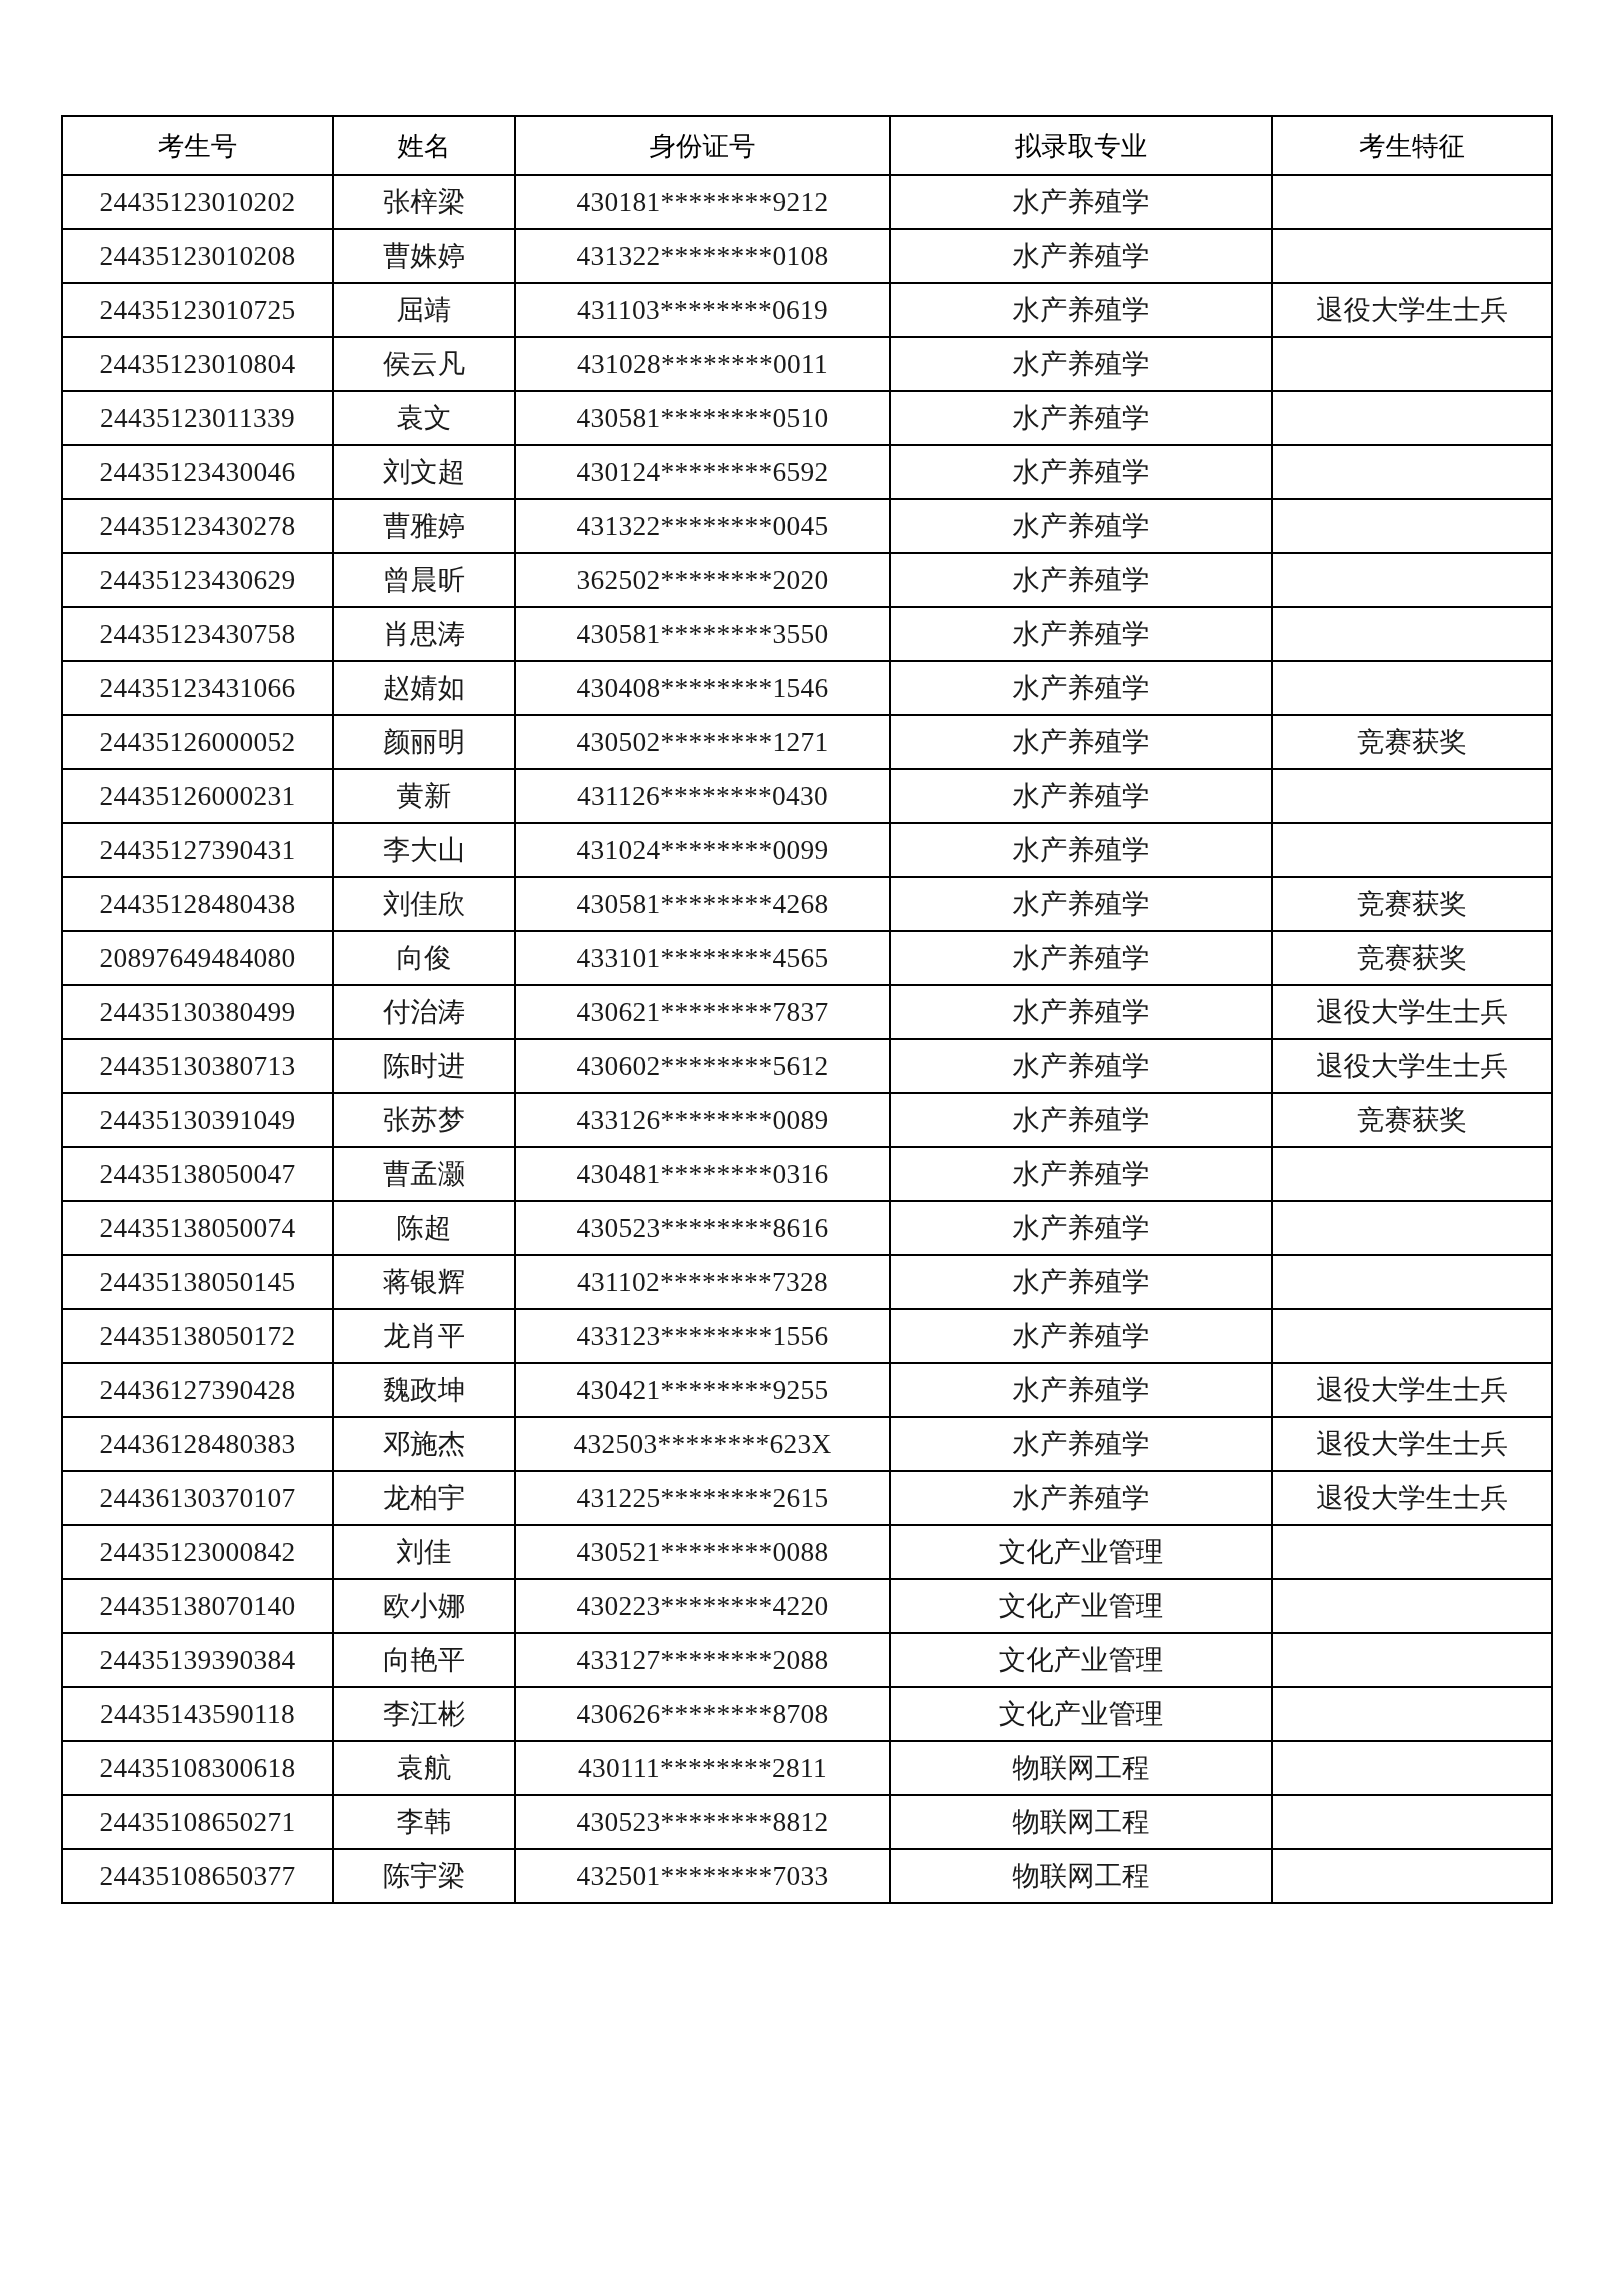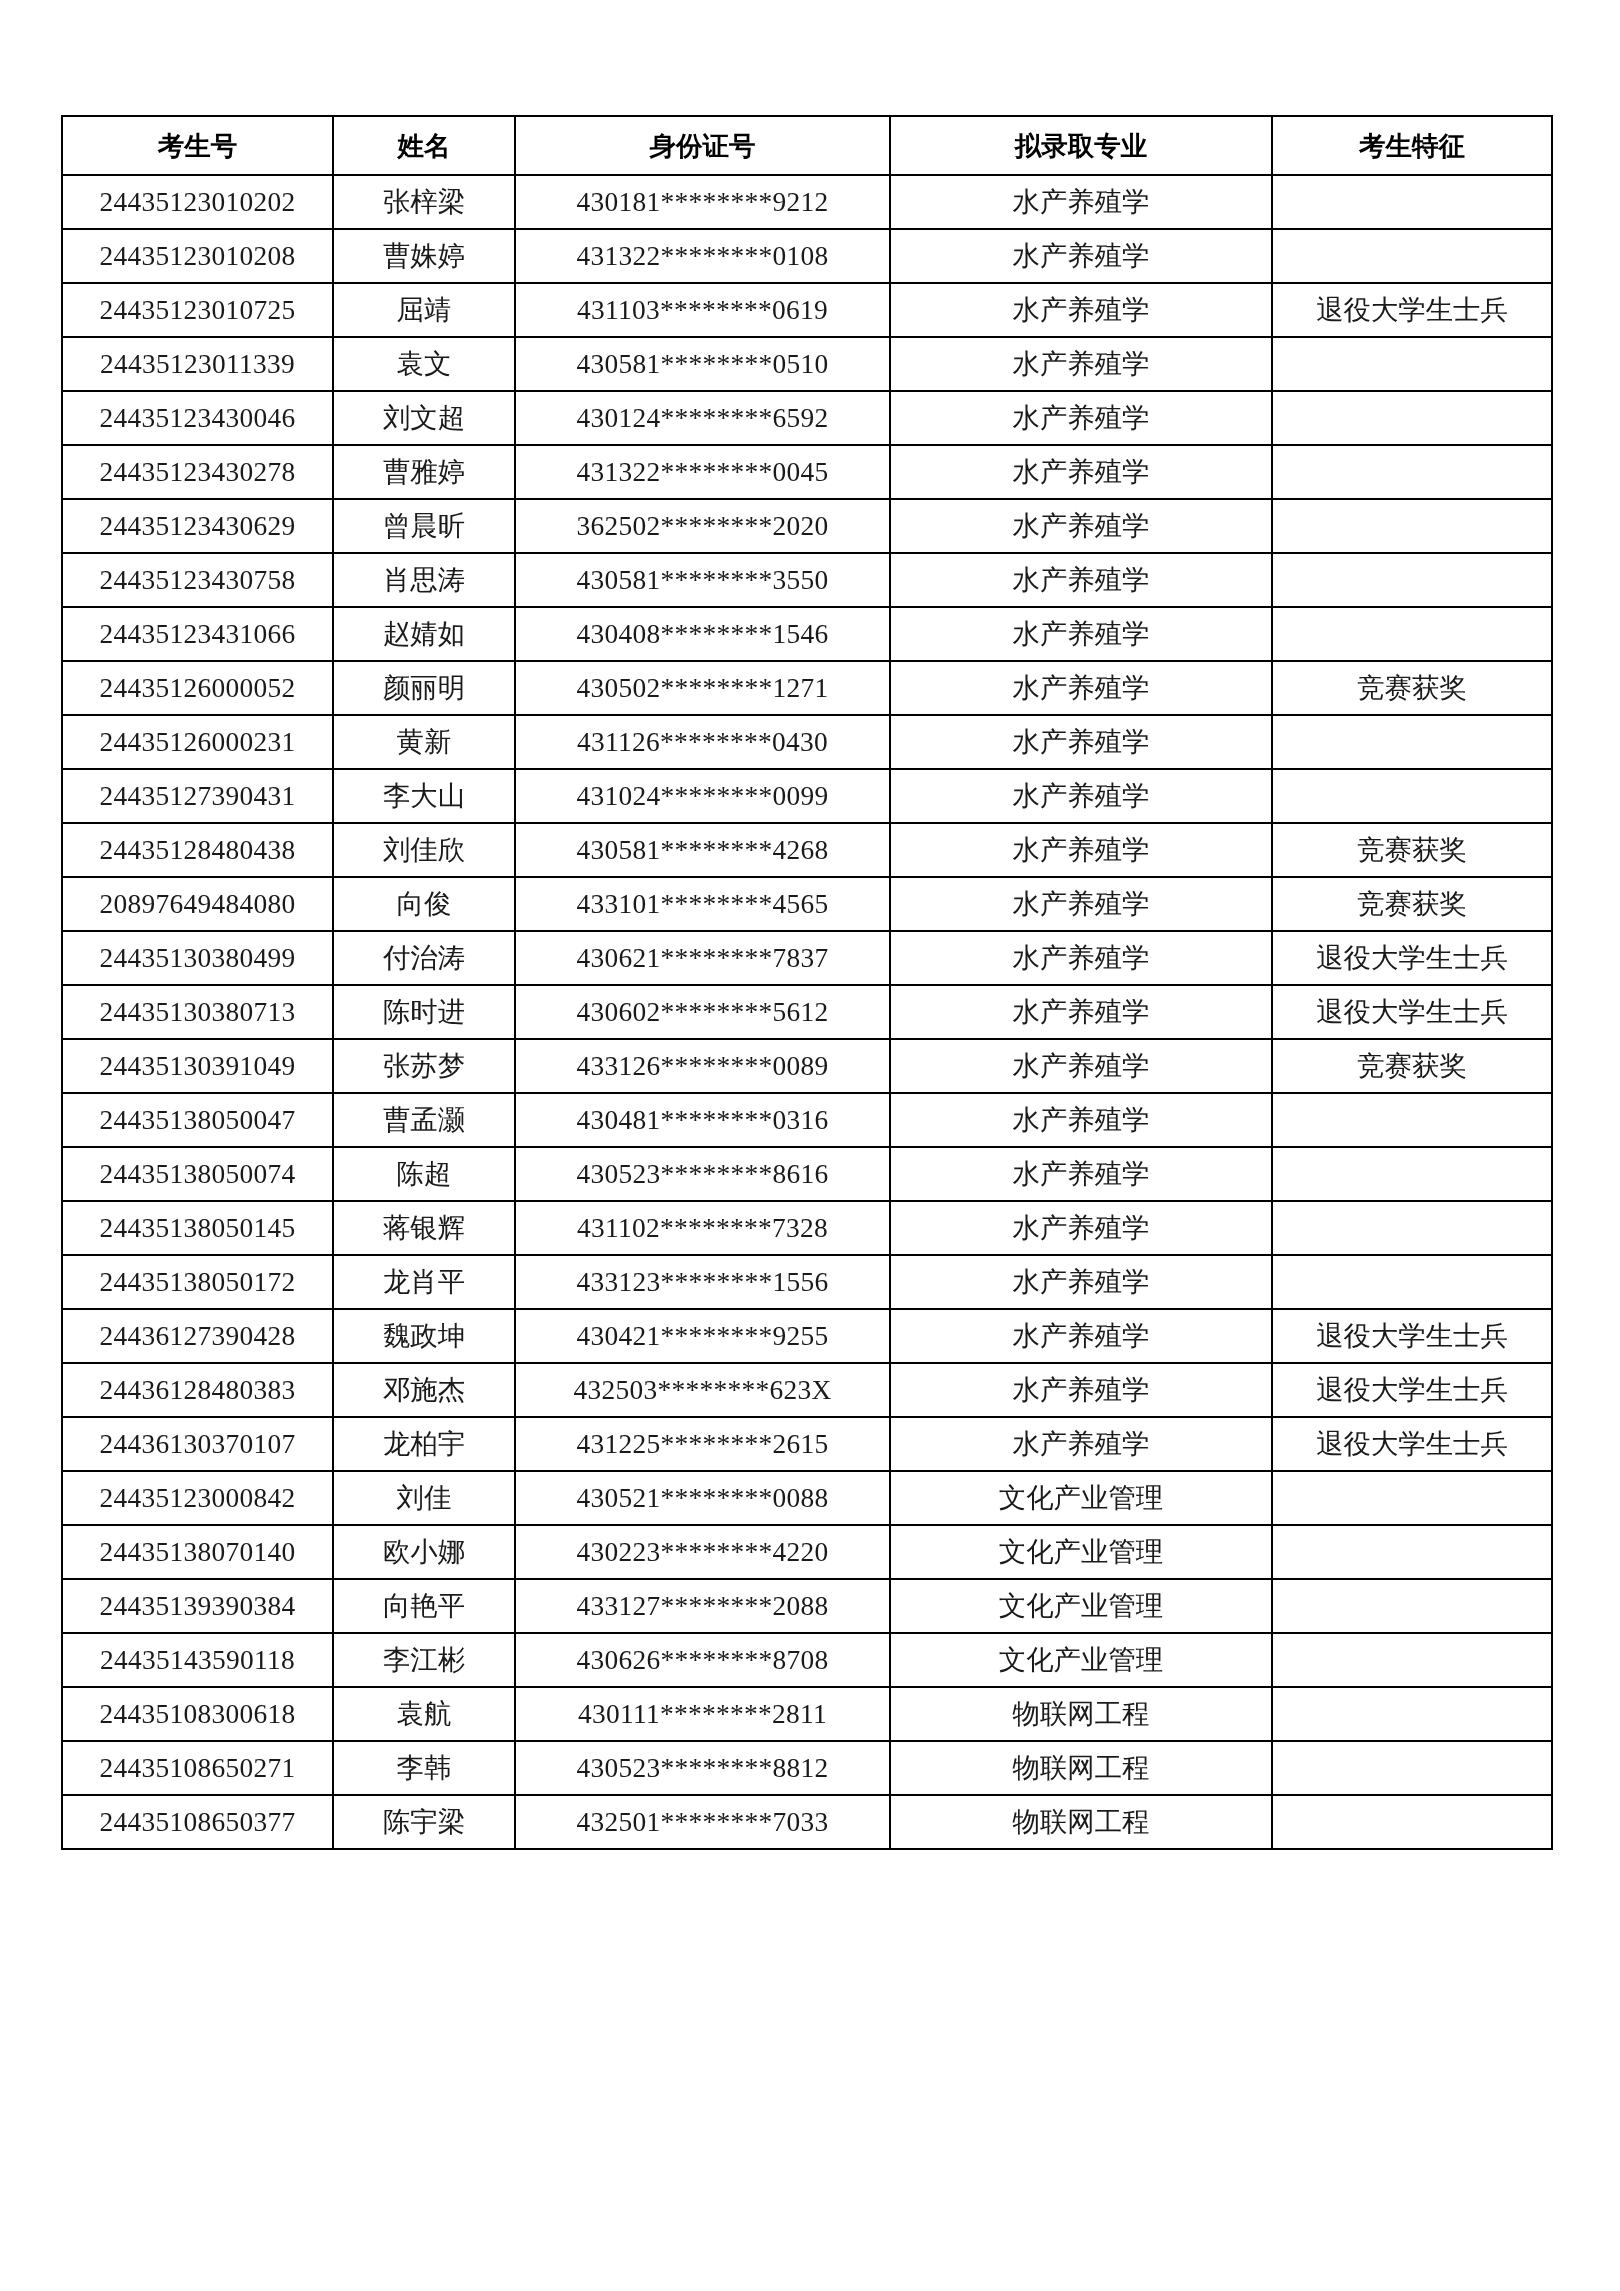--- a/index.html
+++ b/index.html
@@ -39,21 +39,21 @@
       border: 2.9px solid #000000;
       text-align: center;
       vertical-align: middle;
       padding: 0;
       white-space: nowrap;
       overflow: hidden;
     }
     table.admit th {
       height: 57px;
       font-family: "DejaVu Sans", "Liberation Sans", sans-serif;
-      font-weight: bold;
+      font-weight: normal;
       font-size: 26.5px;
       color: #000000;
     }
     table.admit td {
       height: 52px;
       font-size: 27.4px;
       color: #1a1a1a;
     }
     td.exam-no, td.id-no {
       font-family: "Liberation Serif", serif;
@@ -97,20 +97,27 @@
           <td class="feature"></td>
         </tr>
         <tr>
           <td class="exam-no">24435123010725</td>
           <td class="name">屈靖</td>
           <td class="id-no">431103********0619</td>
           <td class="major">水产养殖学</td>
           <td class="feature">退役大学生士兵</td>
         </tr>
         <tr>
+          <td class="exam-no">24435123010804</td>
+          <td class="name">侯云凡</td>
+          <td class="id-no">431028********0011</td>
+          <td class="major">水产养殖学</td>
+          <td class="feature"></td>
+        </tr>
+        <tr>
           <td class="exam-no">24435123011339</td>
           <td class="name">袁文</td>
           <td class="id-no">430581********0510</td>
           <td class="major">水产养殖学</td>
           <td class="feature"></td>
         </tr>
         <tr>
           <td class="exam-no">24435123430046</td>
           <td class="name">刘文超</td>
           <td class="id-no">430124********6592</td>

